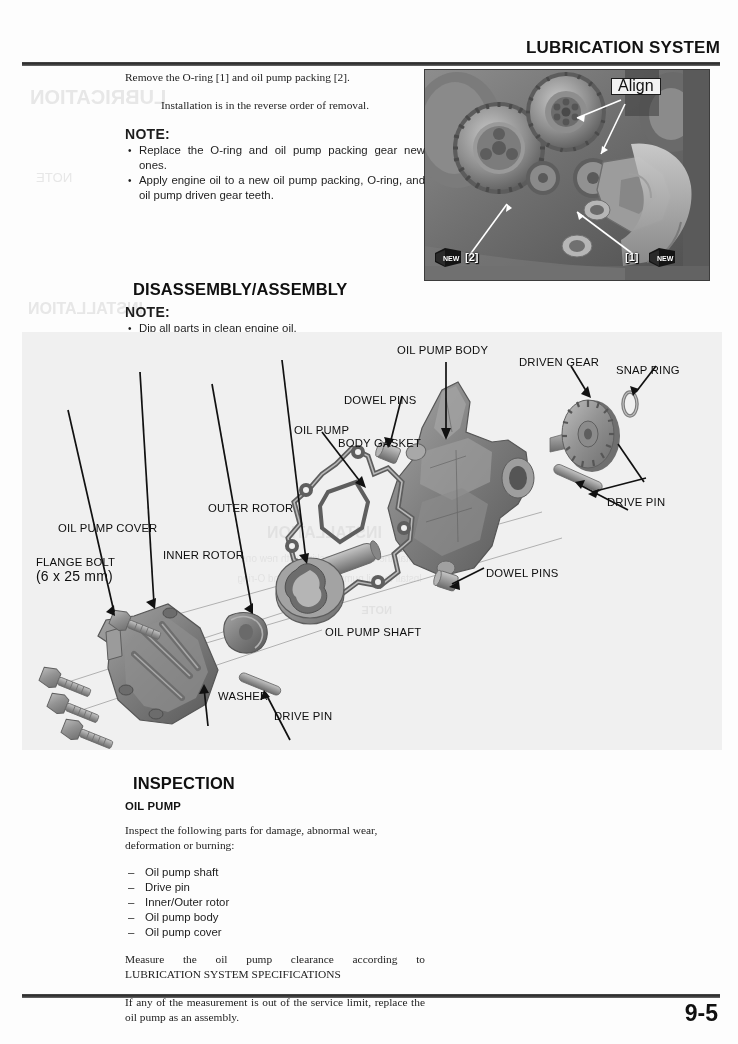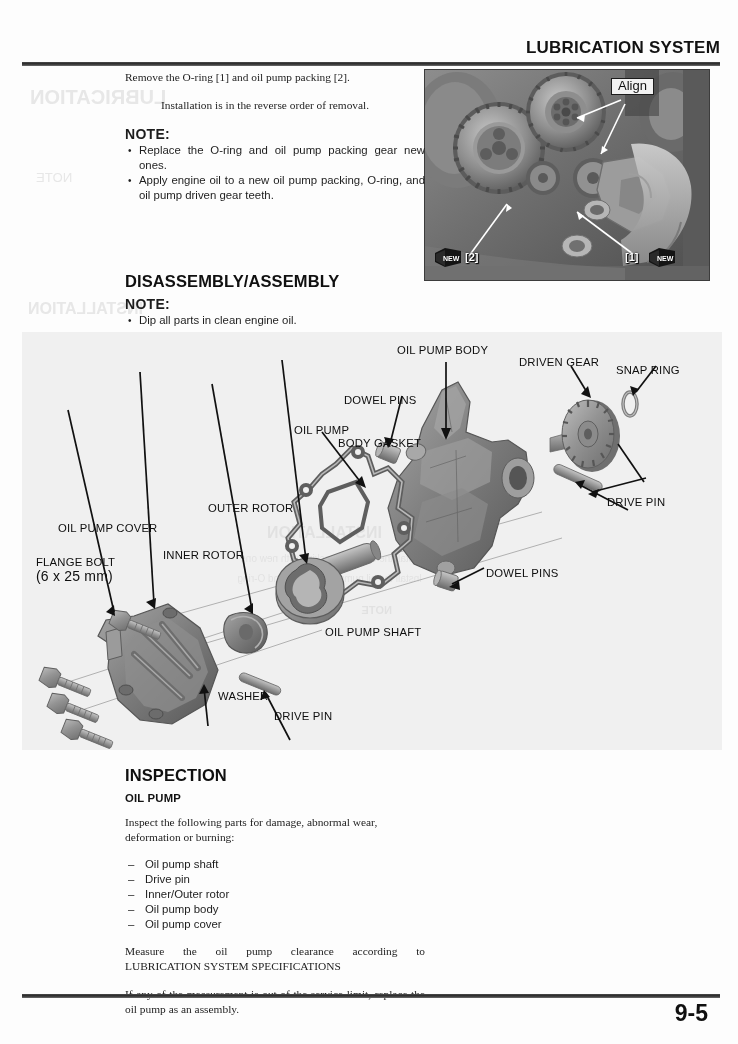--- a/index.html
+++ b/index.html
@@ -56,21 +56,21 @@
   #footer-rule {
     position: absolute;
     left: 22px;
     top: 994px;
     width: 698px;
     height: 4px;
     background: linear-gradient(to bottom, #4c4c4c 0%, #2a2a2a 45%, #6e6e6e 100%);
   }
   #page-number {
     position: absolute;
-    right: 30px;
+    right: 20px;
     top: 1000px;
     font-size: 23px;
     font-weight: bold;
     color: #101010;
   }
 
   
   .col {
     position: absolute;
     left: 125px;
@@ -116,21 +116,21 @@
   }
   ul.dashes > li::before {
     content: "\2013";
     position: absolute;
     left: 3px;
     top: 0;
   }
   h2.section {
     font-size: 16.5px;
     font-weight: bold;
-    margin: 0;
+    margin: 8px;
     letter-spacing: 0.1px;
     color: #101010;
   }
   h3.subsection {
     font-size: 11.3px;
     font-weight: bold;
     margin: 0;
     letter-spacing: 0.2px;
     color: #121212;
   }
@@ -144,21 +144,21 @@
     height: 210px;
     background: #9a9a9a;
     border: 1px solid #3c3c3c;
     overflow: hidden;
   }
   #photo svg { display: block; }
   .callout-box {
     position: absolute;
     background: #f2f2f2;
     border: 1px solid #1c1c1c;
-    font-size: 13px;
+    font-size: 16px;
     padding: 1px 6px 2px 6px;
     color: #111;
     line-height: 12px;
   }
   .photo-ref {
     position: absolute;
     font-size: 11px;
     font-weight: bold;
     color: #ffffff;
     text-shadow: 0 0 2px #000, 1px 1px 1px #000;

